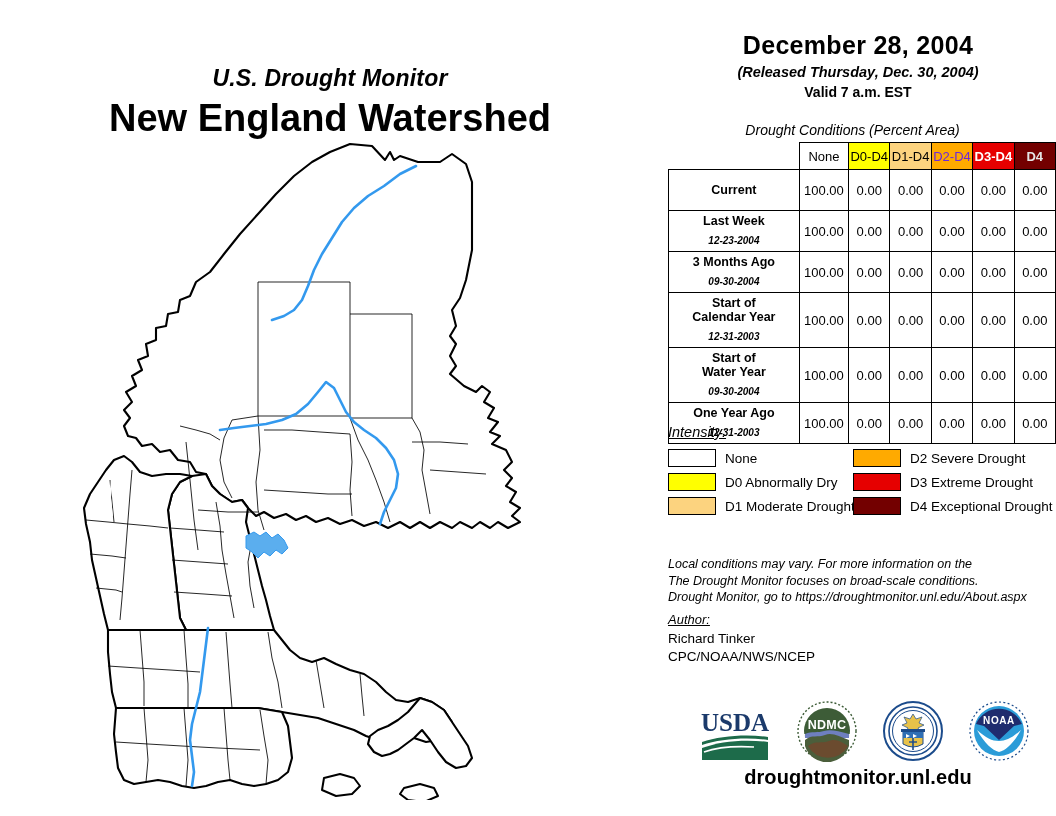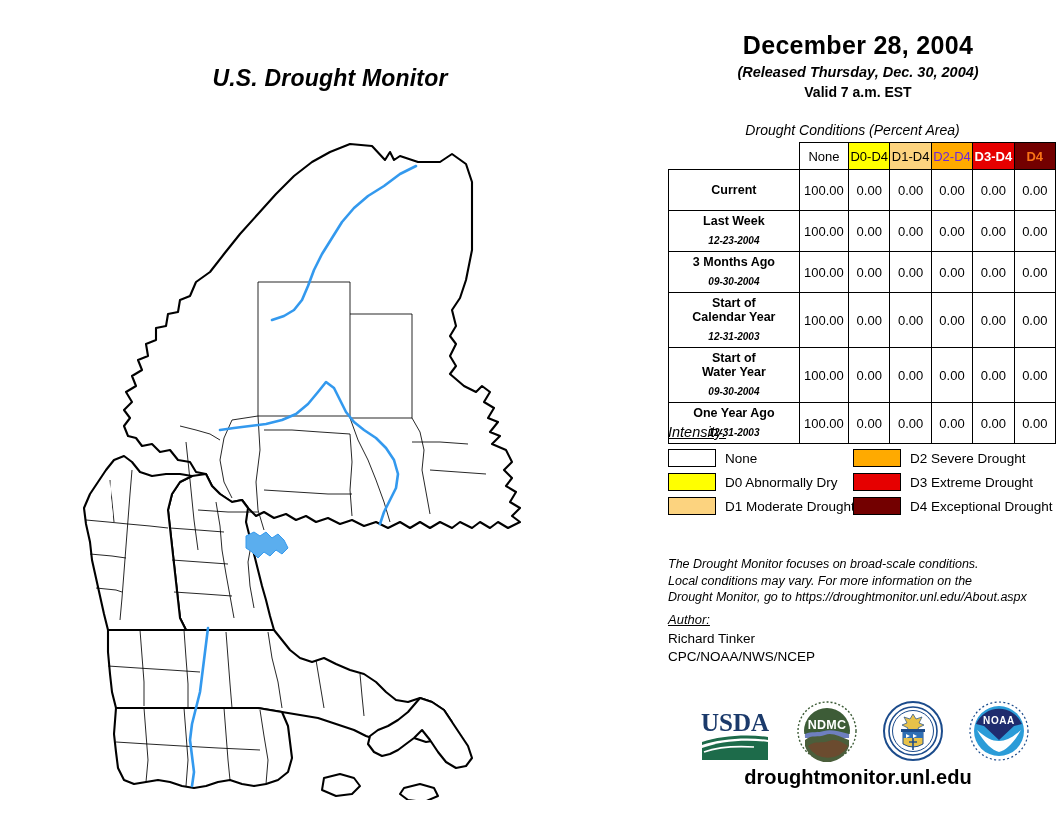--- a/index.html
+++ b/index.html
@@ -214,20 +214,21 @@
     letter-spacing: .1px;
   }
 </style>
 </head>
 <body>
 
 <div id="left-panel">
 
   <div id="title-block">
     <div id="title-sub">U.S. Drought Monitor</div>
+    <div id="title-main">New England Watershed</div>
   </div>
 
   <div id="map-wrap">
     <svg viewBox="0 0 620 670" xmlns="http://www.w3.org/2000/svg">
       <g>
 
         <path fill="#FFFFFF" stroke="#000000" stroke-width="2.1" stroke-linejoin="round" d="M 352,16 L 365,30 L 370,22 L 374,30 L 380,26 L 398,32 L 420,32 L 432,24 L 446,34 L 452,52
              L 452,120 L 446,150 L 440,168 L 432,180 L 436,196 L 430,206 L 436,214 L 430,226 L 436,236
              L 430,244 L 444,256 L 456,262 L 462,256 L 470,262 L 464,272 L 474,278 L 468,288 L 478,292
              L 470,302 L 480,306 L 472,314 L 486,320 L 492,332 L 484,340 L 492,348 L 486,356 L 496,362
@@ -356,21 +357,21 @@
 
   <table id="cond-table">
     <thead>
       <tr>
         <th class="corner"></th>
         <th class="hcell wide" style="background: rgb(255, 255, 255); color: rgb(0, 0, 0);">None</th>
         <th class="hcell" style="background: rgb(255, 255, 0); color: rgb(0, 0, 0);">D0-D4</th>
         <th class="hcell" style="background: rgb(252, 211, 127); color: rgb(0, 0, 0);">D1-D4</th>
         <th class="hcell" style="background: rgb(255, 170, 0); color: #6d28d9;">D2-D4</th>
         <th class="hcell" style="background: rgb(230, 0, 0); color: rgb(255, 255, 255); font-weight: bold;">D3-D4</th>
-        <th class="hcell" style="background: rgb(115, 0, 0); color: #f97316; font-weight: bold;">D4</th>
+        <th class="hcell" style="background: rgb(115, 0, 0); color: #e5e5e5; font-weight: bold;">D4</th>
       </tr>
     </thead>
     <tbody>
       <tr>
         <td class="rowlabel">
           <span class="rl-title">Current</span>
         </td>
         <td class="val wide">100.00</td>
         <td class="val">0.00</td>
         <td class="val">0.00</td>
@@ -465,22 +466,22 @@
         <span class="legend-label">D1 Moderate Drought</span>
       </div>
       <div class="legend-item">
         <span class="swatch" style="background:#730000"></span>
         <span class="legend-label">D4 Exceptional Drought</span>
       </div>
     </div>
   </div>
 
   <div id="disclaimer">
+    <div>Local conditions may vary. For more information on the</div>
     <div>The Drought Monitor focuses on broad-scale conditions.</div>
-    <div>Local conditions may vary. For more information on the</div>
     <div>Drought Monitor, go to https://droughtmonitor.unl.edu/About.aspx</div>
   </div>
 
   <div id="author-block">
     <div id="author-title">Author:</div>
     <div class="author-line">Richard Tinker</div>
     <div class="author-line">CPC/NOAA/NWS/NCEP</div>
   </div>
 
   <div id="logo-row">

